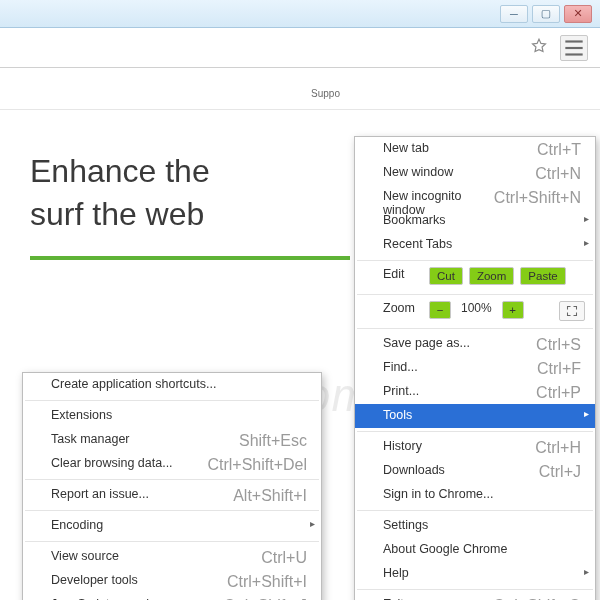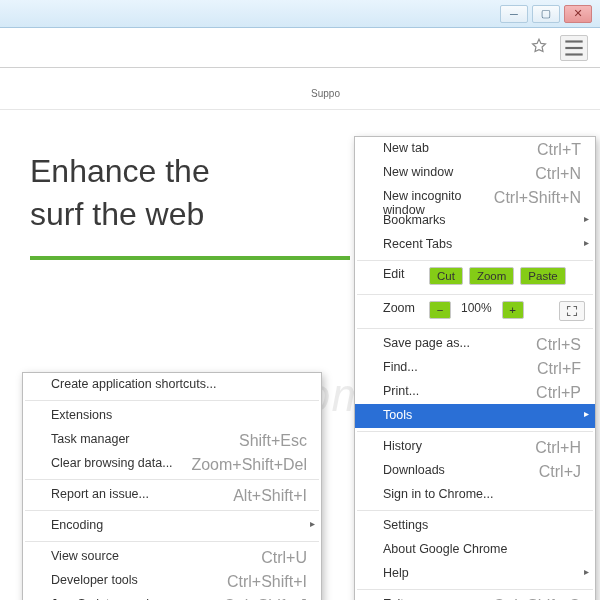--- a/index.html
+++ b/index.html
@@ -175,21 +175,21 @@
       <div class="menu-sep"></div>
       <div class="menu-item">
         <span>Extensions</span>
       </div>
       <div class="menu-item">
         <span>Task manager</span>
         <span class="shortcut">Shift+Esc</span>
       </div>
       <div class="menu-item">
         <span>Clear browsing data...</span>
-        <span class="shortcut">Zoom+Shift+Del</span>
+        <span class="shortcut">Ctrl+Shift+Del</span>
       </div>
       <div class="menu-sep"></div>
       <div class="menu-item">
         <span>Report an issue...</span>
         <span class="shortcut">Alt+Shift+I</span>
       </div>
       <div class="menu-sep"></div>
       <div class="menu-item has-sub">
         <span>Encoding</span>
       </div>

